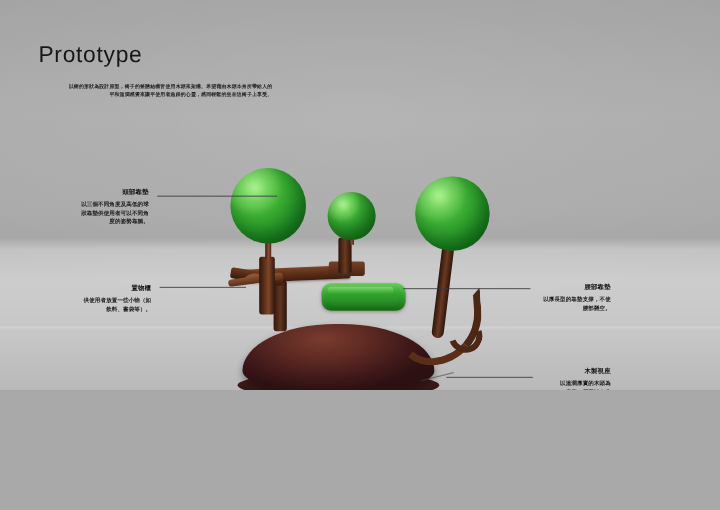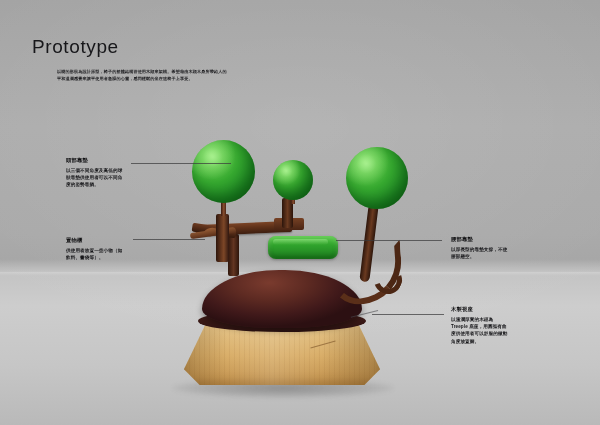--- a/index.html
+++ b/index.html
@@ -2,24 +2,25 @@
 <html><head>
 <meta charset="utf-8">
 <style>
   html,body{margin:0;padding:0;}
   body{
     width:600px;height:425px;overflow:hidden;
     font-family:"Liberation Sans","DejaVu Sans",sans-serif;
     background:#a9a9a9;
   }
   #slide{
-    position:relative;width:600px;height:425px;overflow:hidden;
+    position:relative;width:600px;height:325px;overflow:hidden;
     background:
       radial-gradient(120% 90% at 50% 30%, rgba(255,255,255,.10) 0%, rgba(255,255,255,0) 60%),
       linear-gradient(180deg,#a3a3a3 0%,#acacac 30%,#a9a9a9 55%,#a6a6a6 61%,#c3c3c3 64%,#cdcdcd 72%,#c6c6c6 86%,#b9b9b9 100%);
+    text-align: right;
   }
   
   .horizon{position:absolute;left:0;right:0;top:272px;height:1px;background:rgba(255,255,255,.18);}
   .horizon2{position:absolute;left:0;right:0;top:273px;height:3px;background:linear-gradient(180deg,rgba(255,255,255,.14),rgba(255,255,255,0));}
 
   
   #title{
     position:absolute;left:32px;top:36px;
     font-size:19px;font-weight:400;color:#17171a;letter-spacing:.6px;
     font-family:"Liberation Sans","DejaVu Sans",sans-serif;

